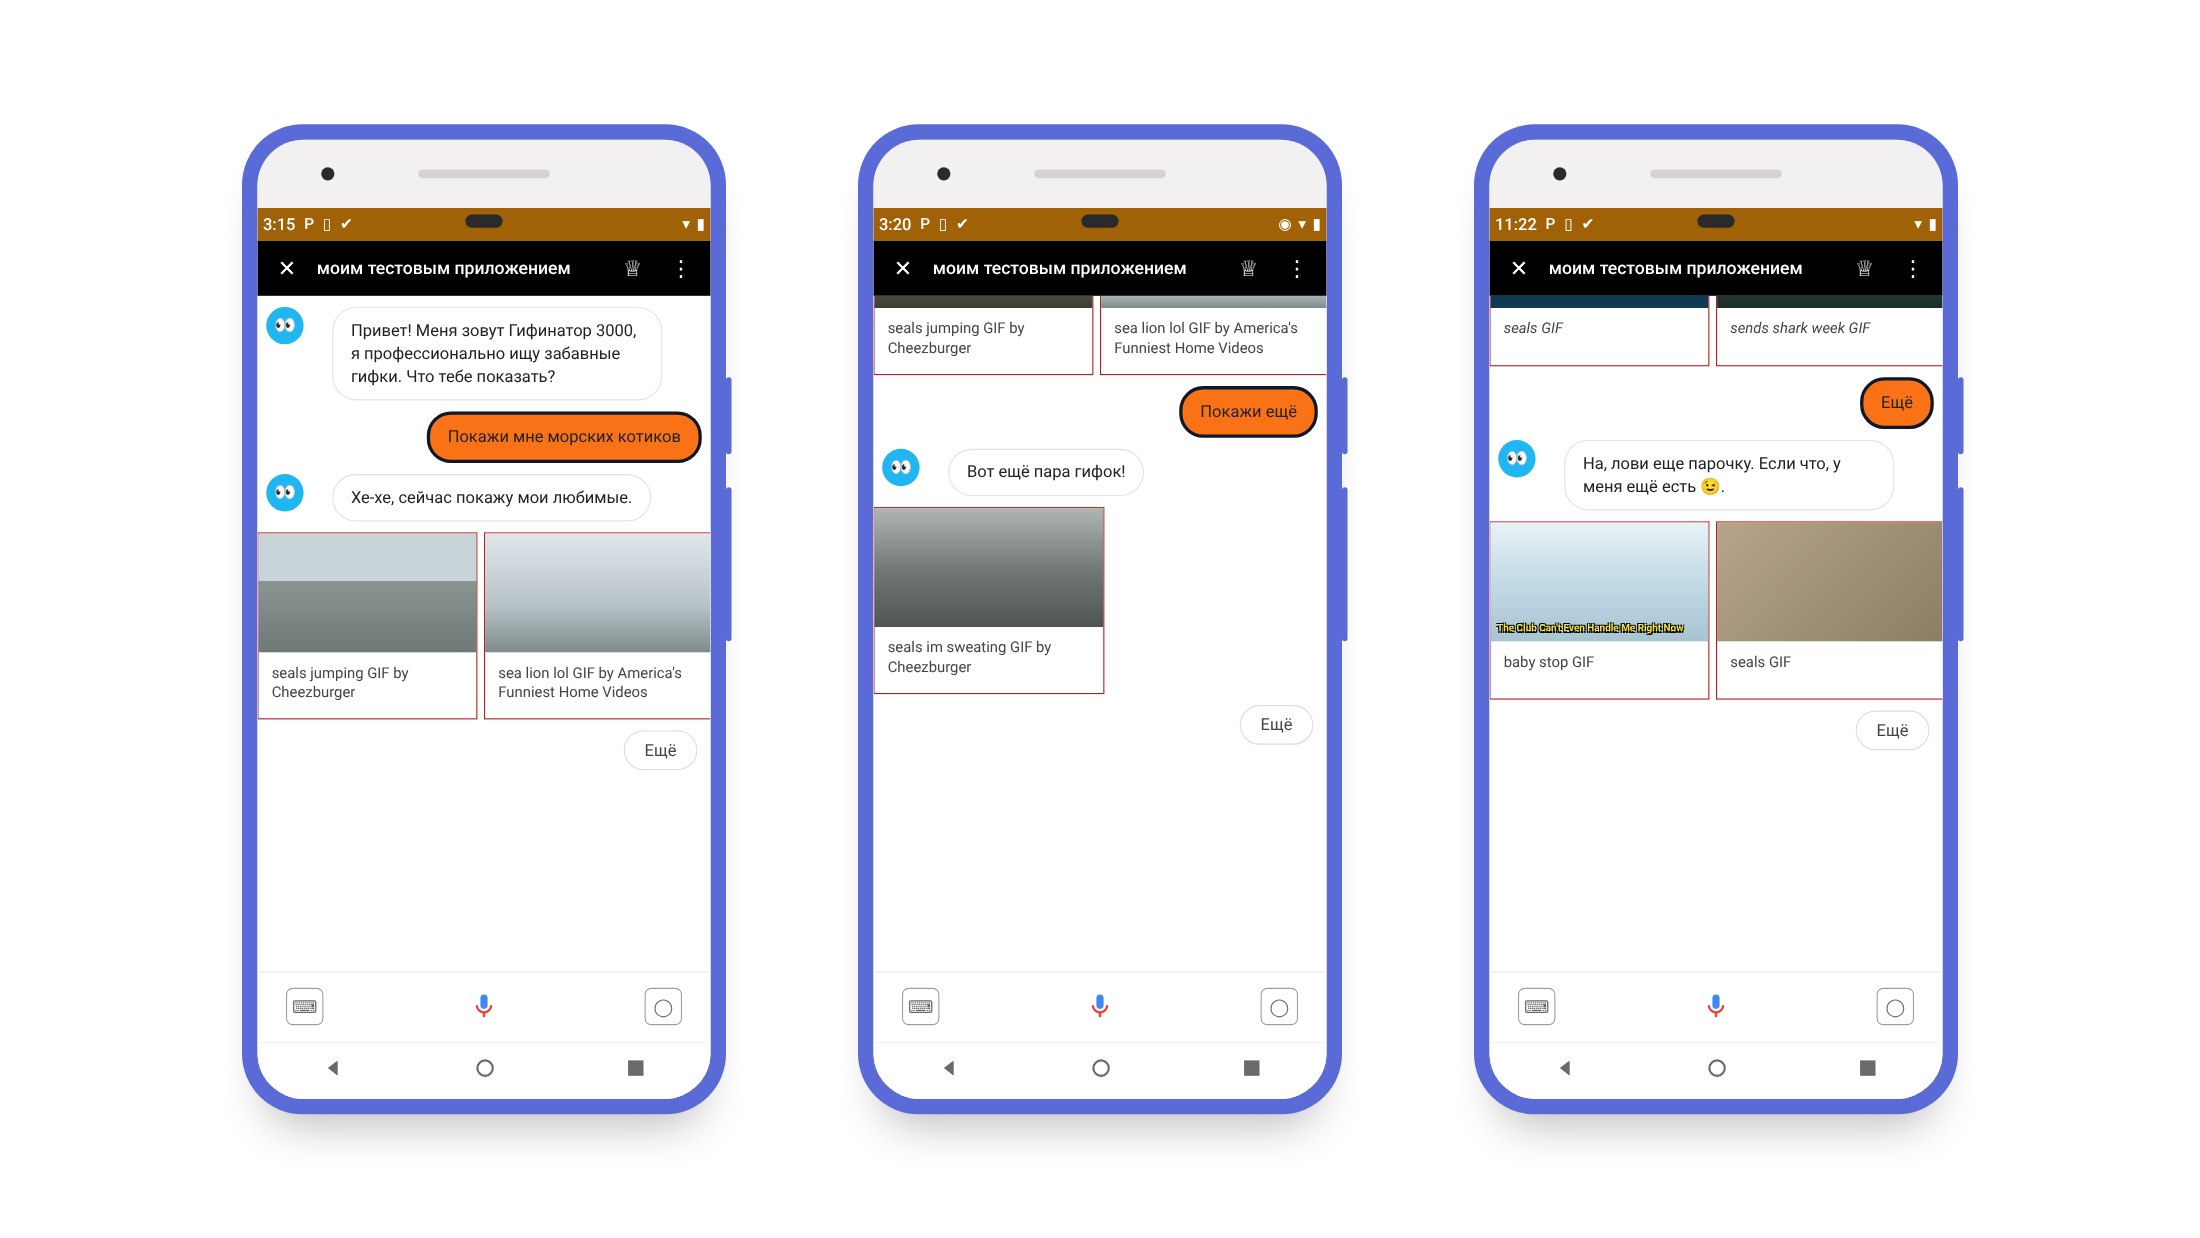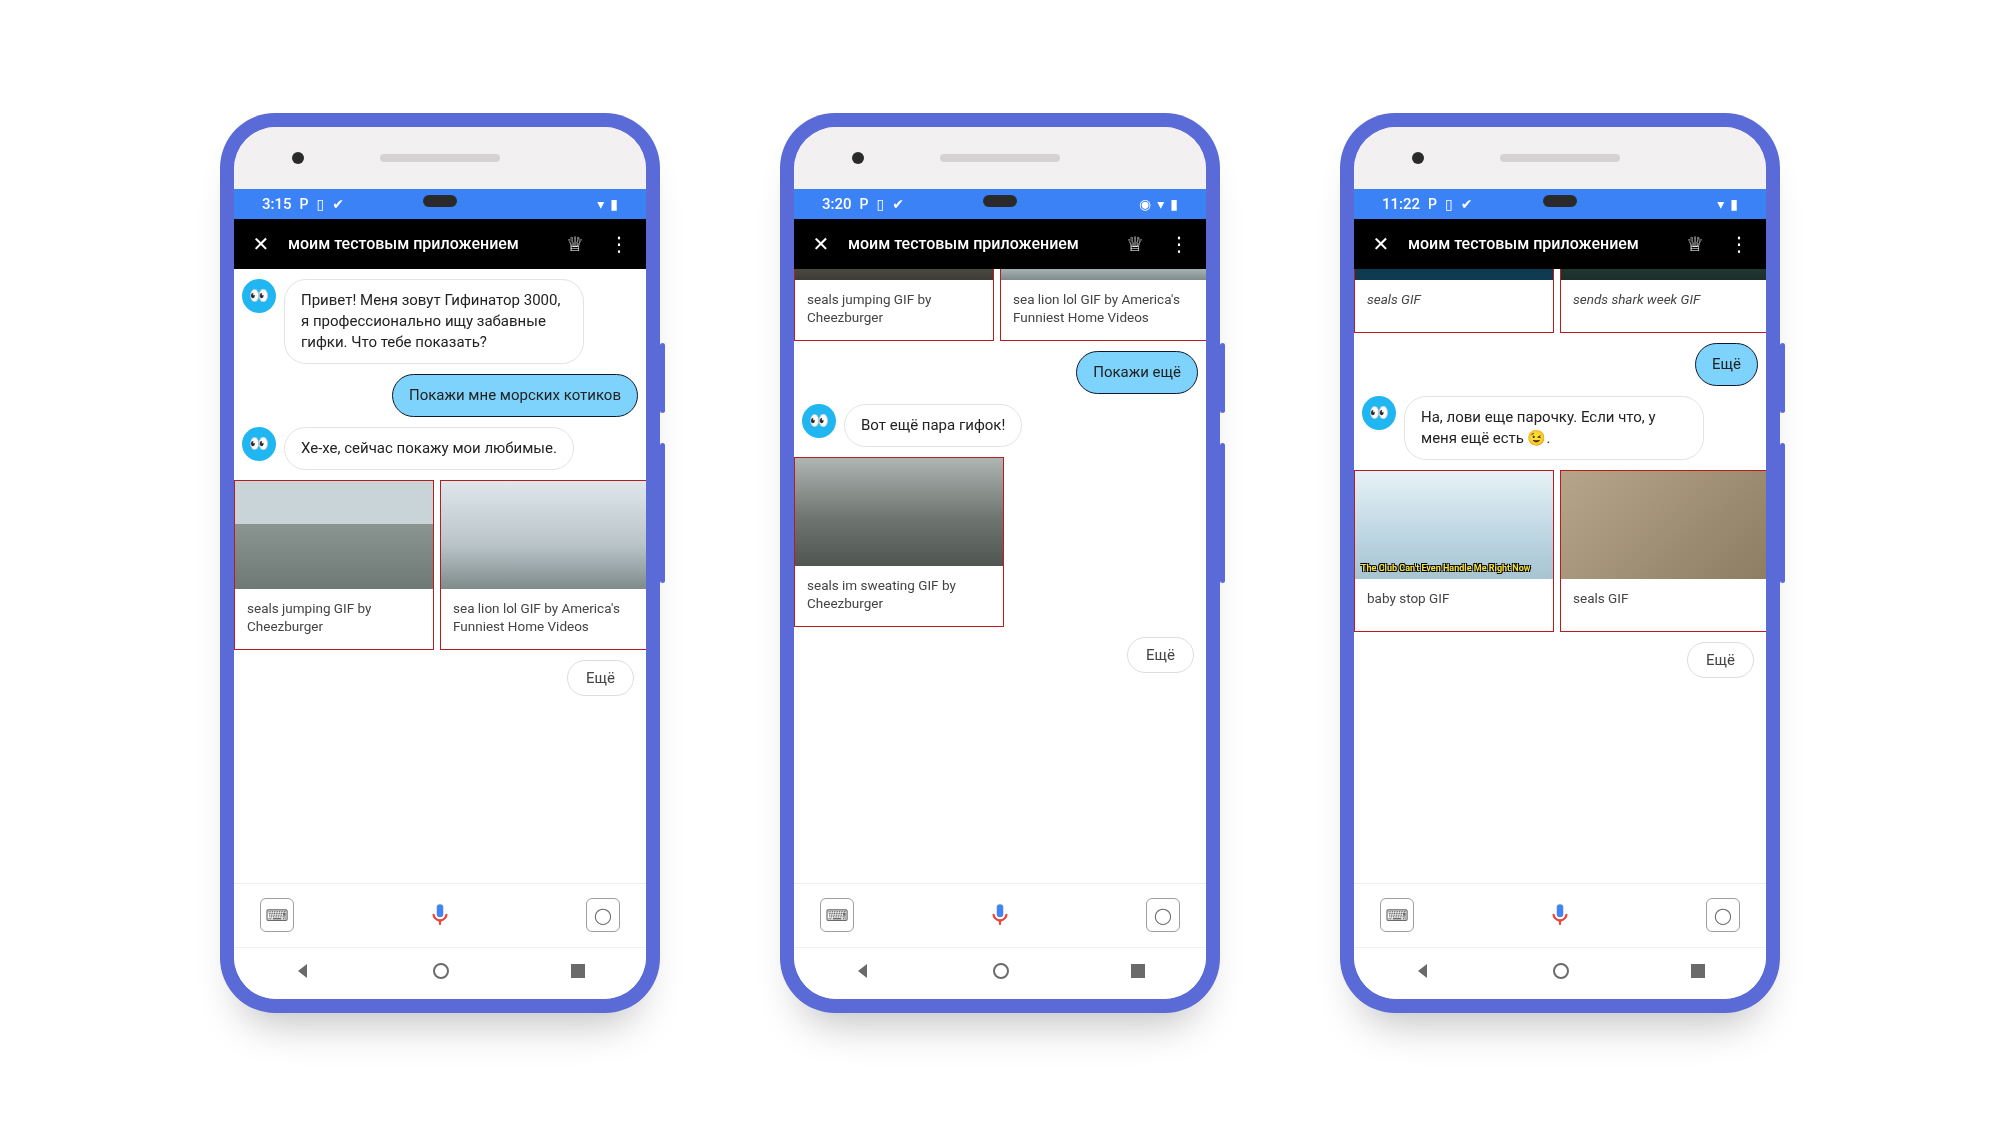--- a/index.html
+++ b/index.html
@@ -48,26 +48,26 @@
   .speaker-slot {
     width: 120px; height: 8px; border-radius: 6px; background: #d6d2d4;
   }
   .sensor-pill {
     width: 34px; height: 12px; border-radius: 7px; background: #2a2a2a;
     position: absolute; top: 68px; left: 50%; transform: translateX(-50%);
   }
 
   .statusbar {
     height: 30px;
-    background: #3b82f6;
+    background: #a16207;
     color: #fff;
     display: flex;
     align-items: center;
     justify-content: space-between;
-    padding: 0 28px;
+    padding: 0 5px;
     font-size: 15px;
     font-weight: 500;
   }
   .statusbar .left { display: flex; align-items: center; gap: 8px; }
   .statusbar .right { display: flex; align-items: center; gap: 6px; }
   .stat-icon { font-size: 14px; }
 
   .appbar {
     height: 50px;
     background: #000;
@@ -105,24 +105,25 @@
   }
   .bubble {
     max-width: 300px;
     background: #fff;
     border: 1px solid #e3e3e3;
     border-radius: 22px;
     padding: 10px 16px;
     font-size: 15px;
     line-height: 1.4;
     color: #222;
+    margin-left: 18px;
   }
   .bubble.user {
-    background: #7dd3fc;
-    border: 1px solid #0f172a;
+    background: #f97316;
+    border: 3px solid #0f172a;
   }
   .chip-row { display: flex; justify-content: flex-end; padding: 0 4px; }
   .chip {
     background: #fff;
     border: 1px solid #ddd;
     border-radius: 20px;
     padding: 8px 18px;
     font-size: 15px;
     color: #444;
     cursor: pointer;

